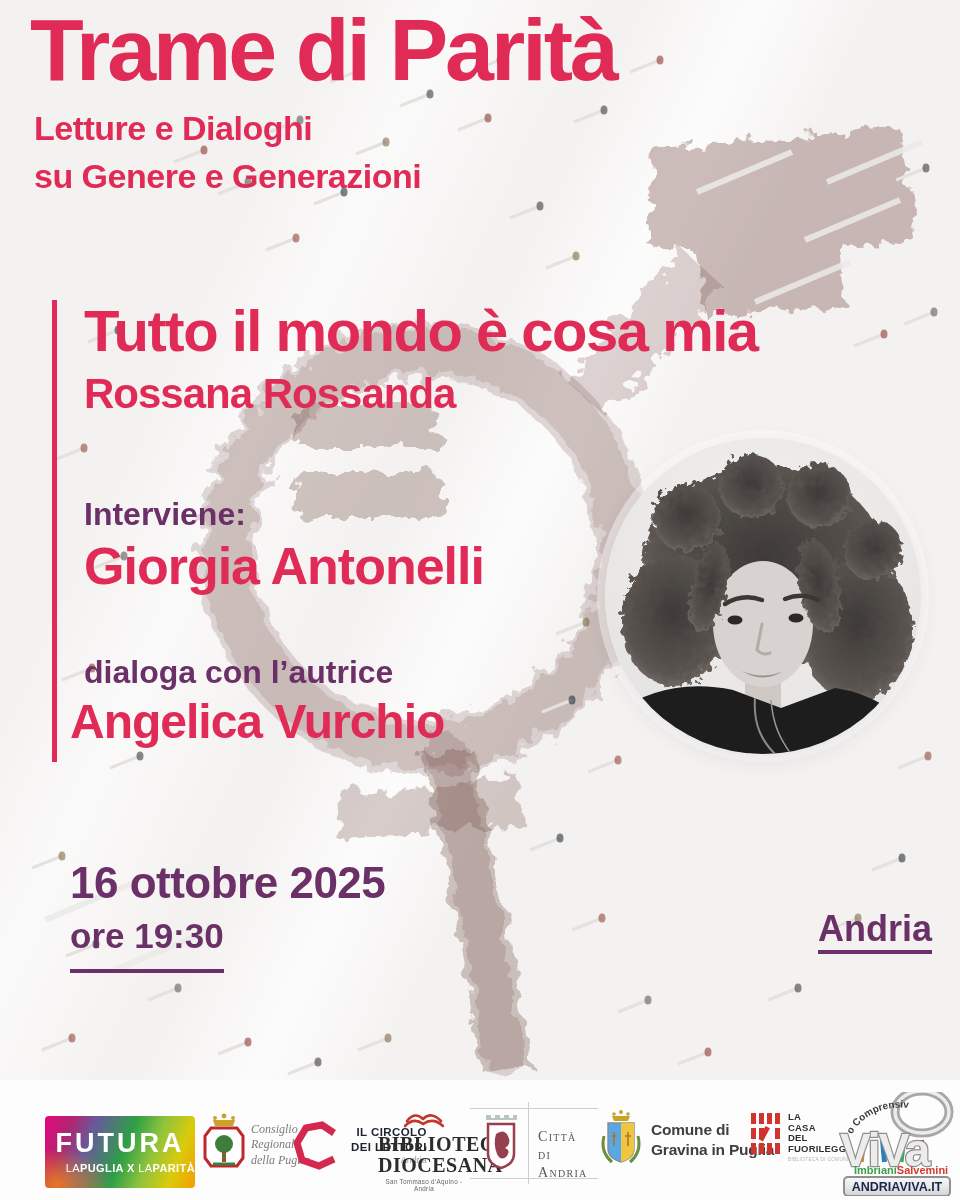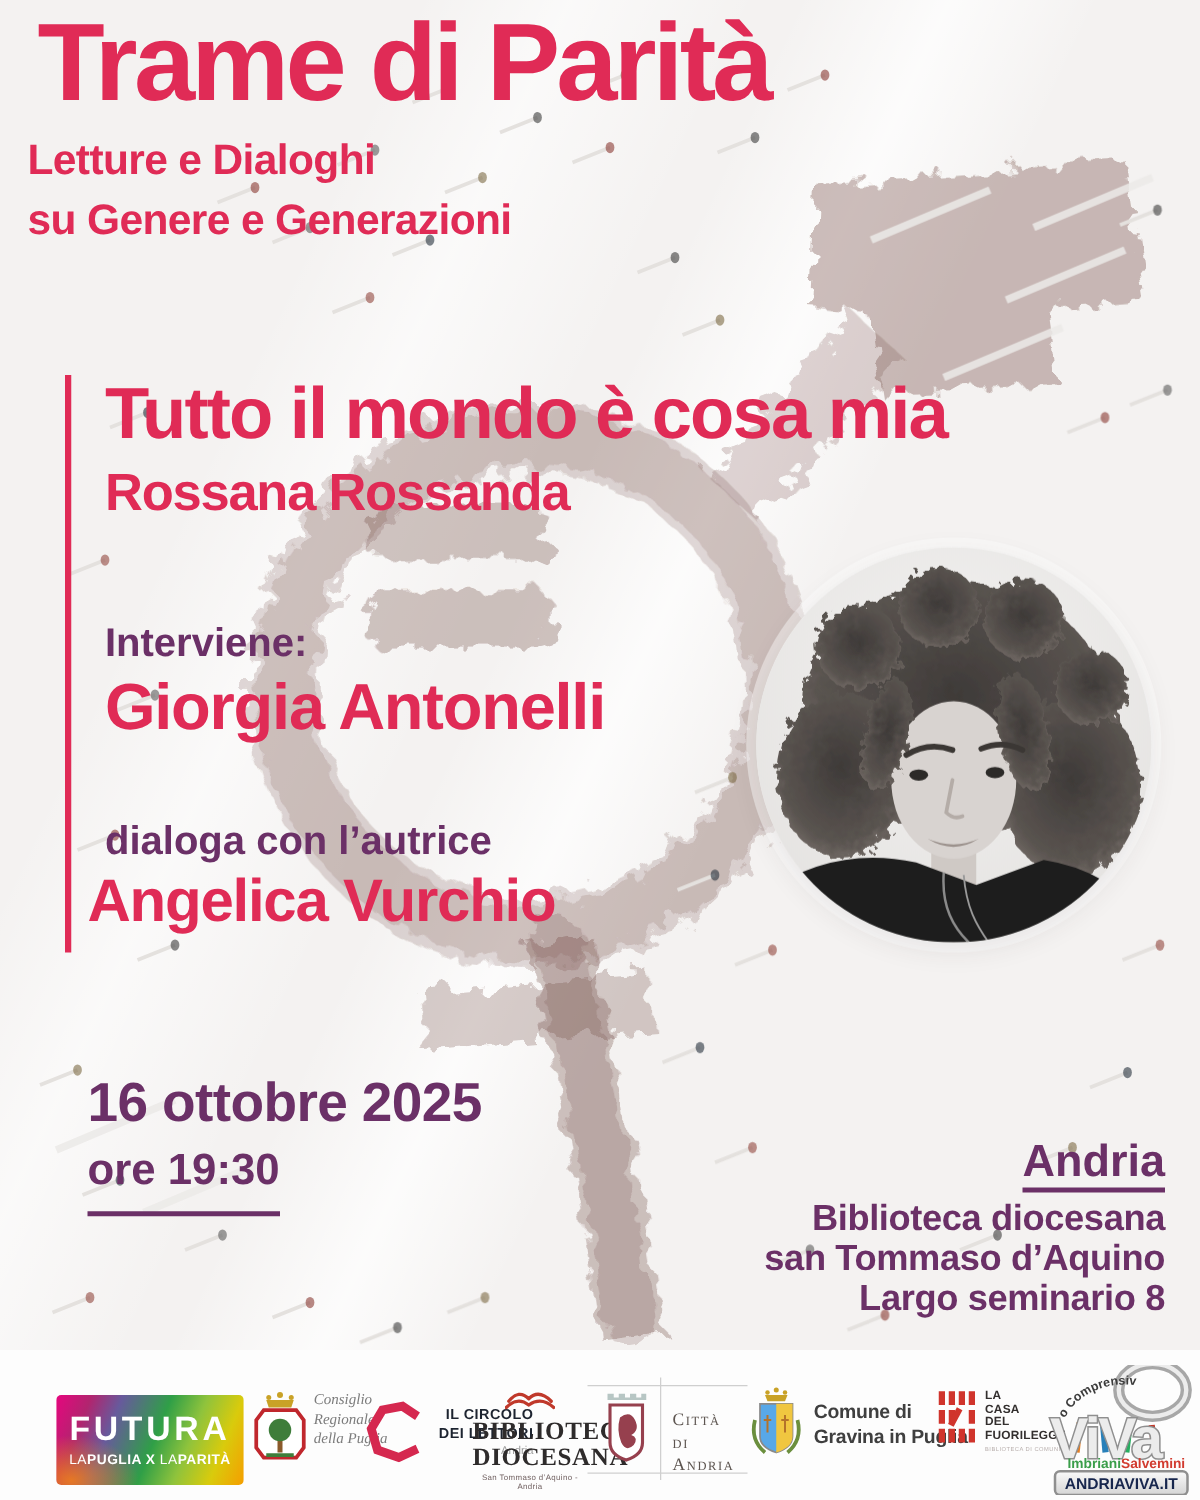--- a/index.html
+++ b/index.html
@@ -8,21 +8,21 @@
     font-family:"Liberation Sans",sans-serif;
     background:
       linear-gradient(115deg, rgba(255,255,255,0) 42%, rgba(255,255,255,.75) 50%, rgba(255,255,255,0) 58%),
       linear-gradient(295deg, rgba(255,255,255,0) 60%, rgba(255,255,255,.6) 70%, rgba(255,255,255,0) 78%),
       #f4f2f1;
   }
   .abs{position:absolute;}
   .bg-art{position:absolute;left:0;top:0;}
 
   .title{left:30px;top:4px;color:#e02b56;font-size:88px;font-weight:800;letter-spacing:-3px;line-height:1.05;}
-  .subtitle{left:22px;top:104px;color:#e02b56;font-size:34px;font-weight:700;line-height:1.42;letter-spacing:-.5px;}
+  .subtitle{left:34px;top:104px;color:#e02b56;font-size:34px;font-weight:700;line-height:1.42;letter-spacing:-.5px;}
 
   .accent-bar{left:52px;top:300px;width:5px;height:462px;background:#e02b56;}
 
   .book-block{left:84px;top:302px;color:#e02b56;}
   .book-title{font-size:58px;font-weight:700;letter-spacing:-1.5px;line-height:1.0;}
   .book-author{font-size:42px;font-weight:700;letter-spacing:-1px;margin-top:10px;}
 
   .label-purple{color:#6b3067;font-weight:700;}
   .interviene{left:84px;top:496px;font-size:32px;}
   .speaker{left:84px;top:536px;color:#e02b56;font-size:52px;font-weight:700;letter-spacing:-1px;}
@@ -47,26 +47,26 @@
 
   
   .futura{
     left:45px;top:36px;width:150px;height:72px;border-radius:4px;
     background:
       radial-gradient(90px 60px at 8% 95%, rgba(245,130,20,.85), rgba(245,130,20,0) 60%),
       linear-gradient(112deg,#e6067e 0%,#b1256f 16%,#675a9c 30%,#2f9f47 52%,#8fc33c 68%,#d9cb0c 84%,#f59e00 100%);
     color:#fff;text-align:center;
   }
   .futura-name{font-size:27px;font-weight:800;letter-spacing:3px;margin-top:12px;}
-  .futura-tag{font-size:11px;margin-top:3px;letter-spacing:.4px;}
+  .futura-tag{font-size:11px;margin-top:3px;letter-spacing:.4px;text-align:right;}
   .futura-tag .thin{font-weight:400;}
   .futura-tag .bold{font-weight:800;}
 
   
-  .consiglio{left:203px;top:32px;display:flex;}
+  .consiglio{left:203px;top:32px;display:flex;align-items:center;}
   .consiglio-text{font-family:"Liberation Serif",serif;font-style:italic;font-size:12px;line-height:1.3;color:#7c7c7c;margin-left:6px;}
 
   
   .circolo{left:293px;top:40px;display:flex;align-items:center;}
   .circolo-text{margin-left:8px;}
   .circolo-lines{font-size:11.5px;font-weight:800;color:#1d2430;letter-spacing:.4px;line-height:1.25;text-align:right;}
   .circolo-city{font-size:9px;color:#9a9a9a;text-align:right;margin-top:1px;}
 
   
   .biblioteca{left:378px;top:28px;width:92px;text-align:center;}
@@ -277,25 +277,20 @@
     </svg>
   </div>
 
   <div class="abs date-block">
     <div class="date-line">16 ottobre 2025</div>
     <div class="time-line">ore 19:30</div>
   </div>
 
   <div class="abs loc-block">
     <span class="loc-city">Andria</span>
-    <div class="loc-lines">
-      <div>Biblioteca diocesana</div>
-      <div>san Tommaso d’Aquino</div>
-      <div>Largo seminario 8</div>
-    </div>
   </div>
 
   <div class="abs logos-bar">
 
     <div class="logo futura">
       <div class="futura-name">FUTURA</div>
       <div class="futura-tag"><span class="thin">LA</span><span class="bold">PUGLIA</span><span class="bold"> X </span><span class="thin">LA</span><span class="bold">PARITÀ</span></div>
     </div>
 
     <div class="logo consiglio">

